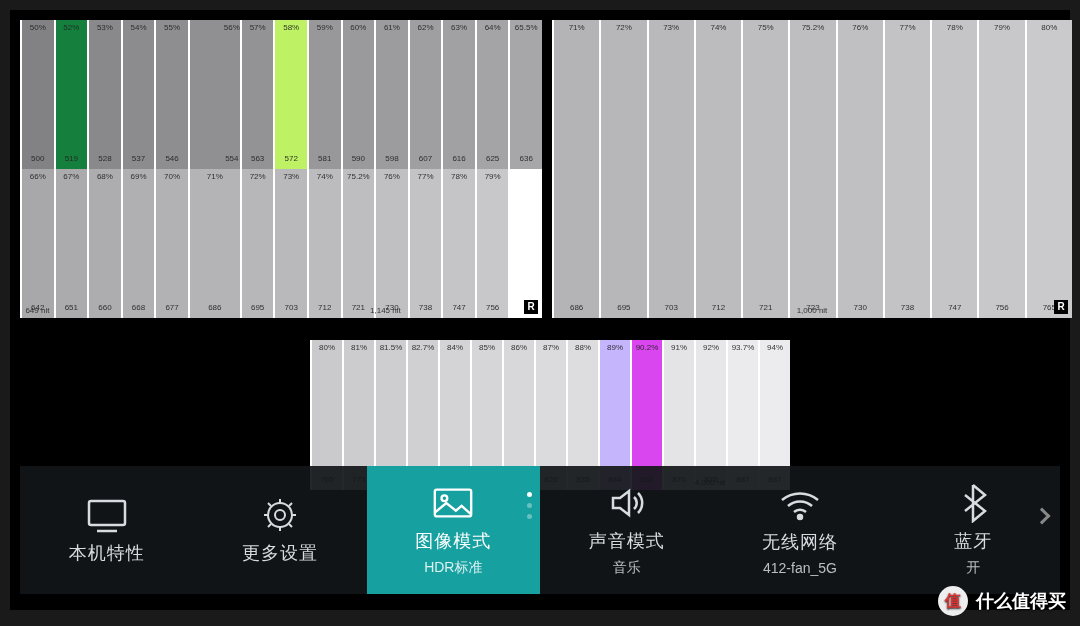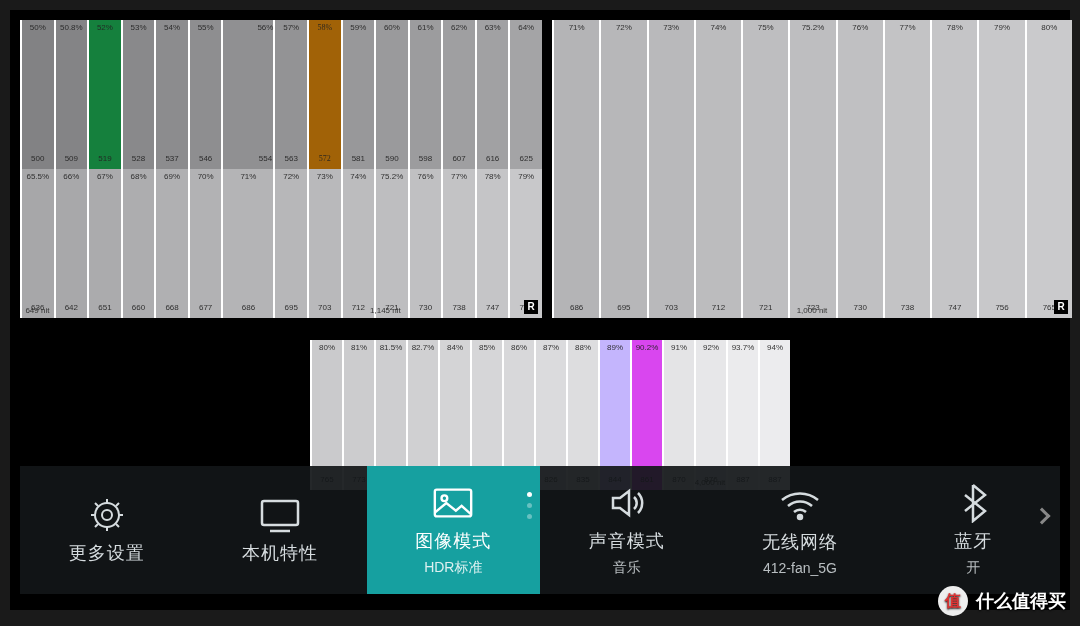--- a/index.html
+++ b/index.html
@@ -85,24 +85,20 @@
 
 <div class="bezel">
   <div class="screen">
     <div class="testcards">
       <div class="card left" id="card-left">
           <div class="grid" style="grid-template-columns: repeat(15, 1fr); grid-template-rows: repeat(2, 1fr);">
             <div class="cell" style="background: rgb(130, 130, 132);">
               <div class="lab">50%</div>
               <div class="nit">500</div>
             </div>
-            <div class="cell" style="background: rgb(132, 132, 134);">
-              <div class="lab">50.8%</div>
-              <div class="nit">509</div>
-            </div>
             <div class="cell" style="background: #15803d;">
               <div class="lab">52%</div>
               <div class="nit">519</div>
             </div>
             <div class="cell" style="background: rgb(137, 137, 139);">
               <div class="lab">53%</div>
               <div class="nit">528</div>
             </div>
             <div class="cell" style="background: rgb(140, 140, 142);">
               <div class="lab">54%</div>
@@ -113,21 +109,21 @@
               <div class="nit">546</div>
             </div>
             <div class="cell" style="background: rgb(144, 144, 146); padding-left: 34px;">
               <div class="lab">56%</div>
               <div class="nit">554</div>
             </div>
             <div class="cell" style="background: rgb(147, 147, 149);">
               <div class="lab">57%</div>
               <div class="nit">563</div>
             </div>
-            <div class="cell" style="background: #a16207; font-family: Liberation Serif, serif;">
+            <div class="cell" style="background: #bef264;">
               <div class="lab">58%</div>
               <div class="nit">572</div>
             </div>
             <div class="cell" style="background: rgb(152, 152, 154);">
               <div class="lab">59%</div>
               <div class="nit">581</div>
             </div>
             <div class="cell" style="background: rgb(154, 154, 156);">
               <div class="lab">60%</div>
               <div class="nit">590</div>
@@ -327,37 +323,37 @@
             </div>
           </div>
           <div style="position: absolute; bottom: 3px; font-size: 8px; color: rgb(51, 51, 51); left: 30%; transform: translateX(-50%);">2,000 nit</div>
           <div style="position: absolute; bottom: 3px; font-size: 8px; color: rgb(51, 51, 51); left: 83.3333%; transform: translateX(-50%);">4,000 nit</div>
         </div>
     </div>
 
     <div class="menubar" id="menubar">
         <div class="mitem">
     <div class="icon">
+            <svg width="44" height="40" viewBox="0 0 44 40" fill="none" stroke="currentColor" stroke-width="2.5">
+              <rect x="4" y="6" width="36" height="24" rx="2"></rect>
+              <line x1="12" y1="36" x2="32" y2="36"></line>
+            </svg>
+          </div>
+    <div class="title">本机特性</div>
+
+  </div>
+        <div class="mitem">
+    <div class="icon">
             <svg width="40" height="40" viewBox="0 0 40 40" fill="none" stroke="currentColor" stroke-width="2">
               <circle cx="20" cy="20" r="12"></circle>
               <circle cx="20" cy="20" r="5"></circle>
               <path d="M20 8v-4M20 36v-4M8 20h-4M36 20h-4M11 11l-3-3M29 29l3 3M11 29l-3 3M29 11l3-3"></path>
             </svg>
           </div>
     <div class="title">更多设置</div>
-
-  </div>
-        <div class="mitem">
-    <div class="icon">
-            <svg width="44" height="40" viewBox="0 0 44 40" fill="none" stroke="currentColor" stroke-width="2.5">
-              <rect x="4" y="6" width="36" height="24" rx="2"></rect>
-              <line x1="12" y1="36" x2="32" y2="36"></line>
-            </svg>
-          </div>
-    <div class="title">本机特性</div>
 
   </div>
         <div class="mitem sel">
     <div class="icon">
             <svg width="46" height="40" viewBox="0 0 46 40" fill="none" stroke="currentColor" stroke-width="2.5">
               <rect x="4" y="6" width="38" height="28" rx="2"></rect>
               <circle cx="14" cy="15" r="3"></circle>
               <path d="M4 30l12-10 10 8 6-5 10 9"></path>
             </svg>
           </div>

